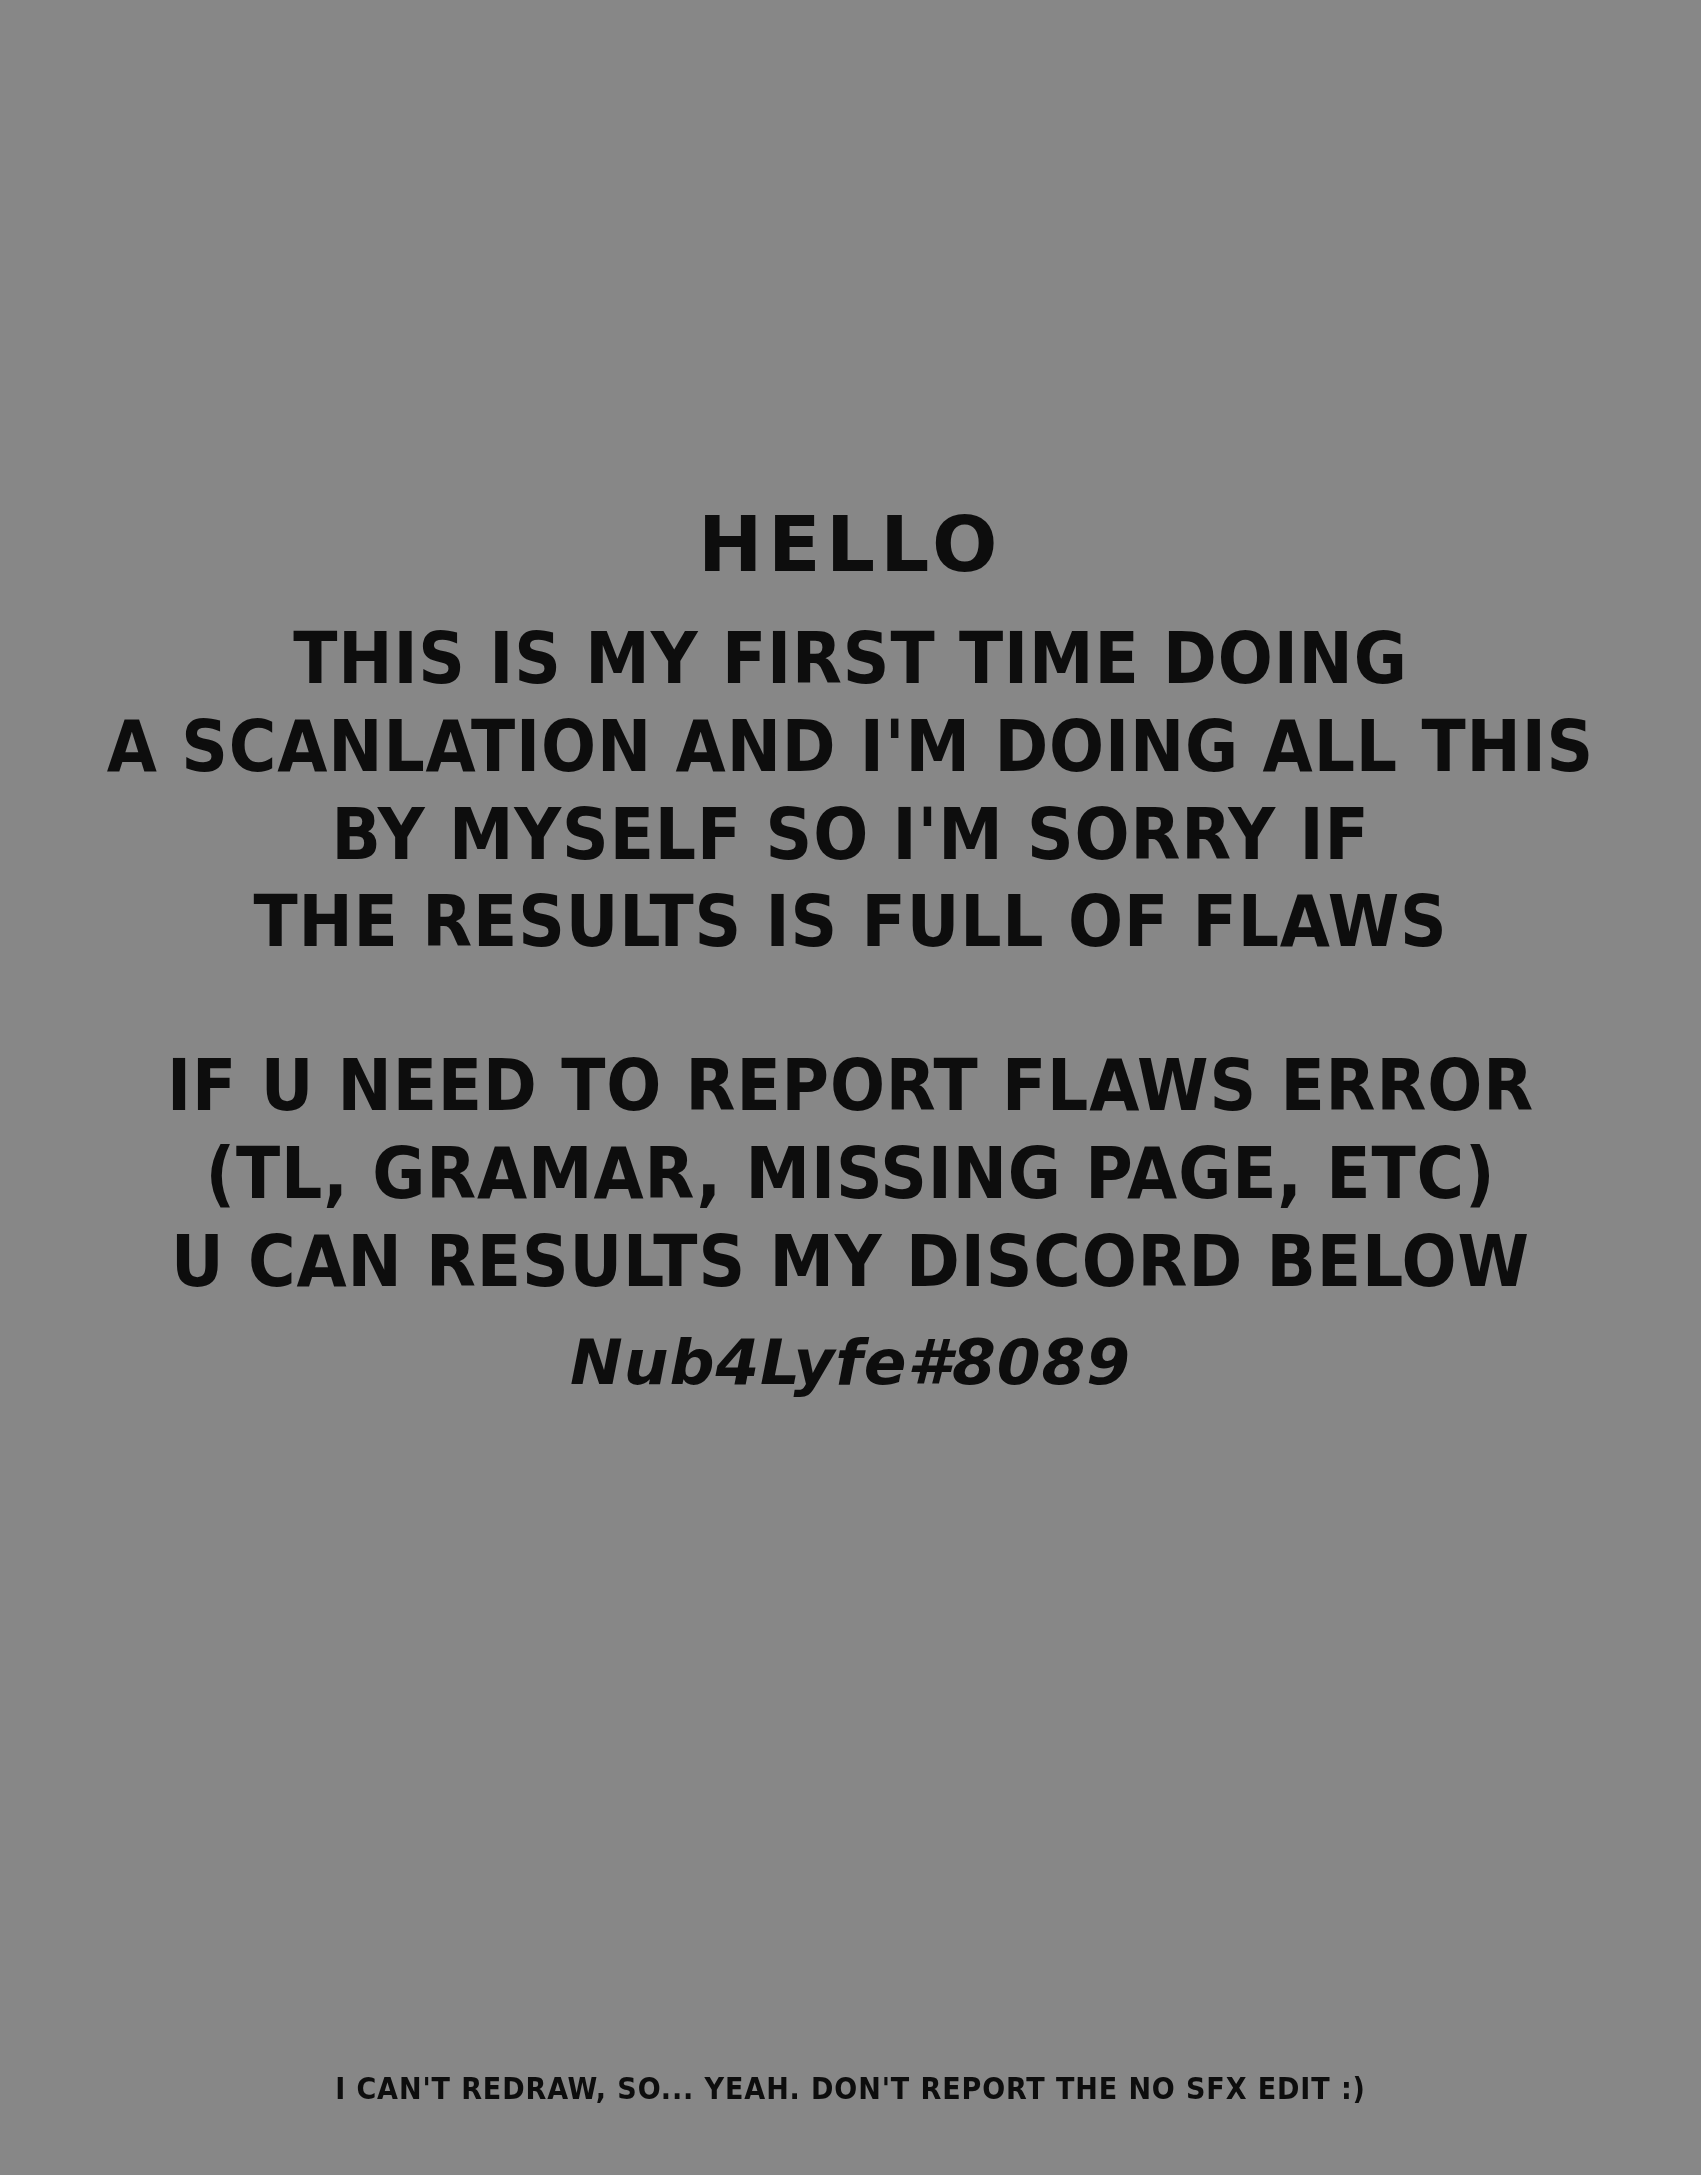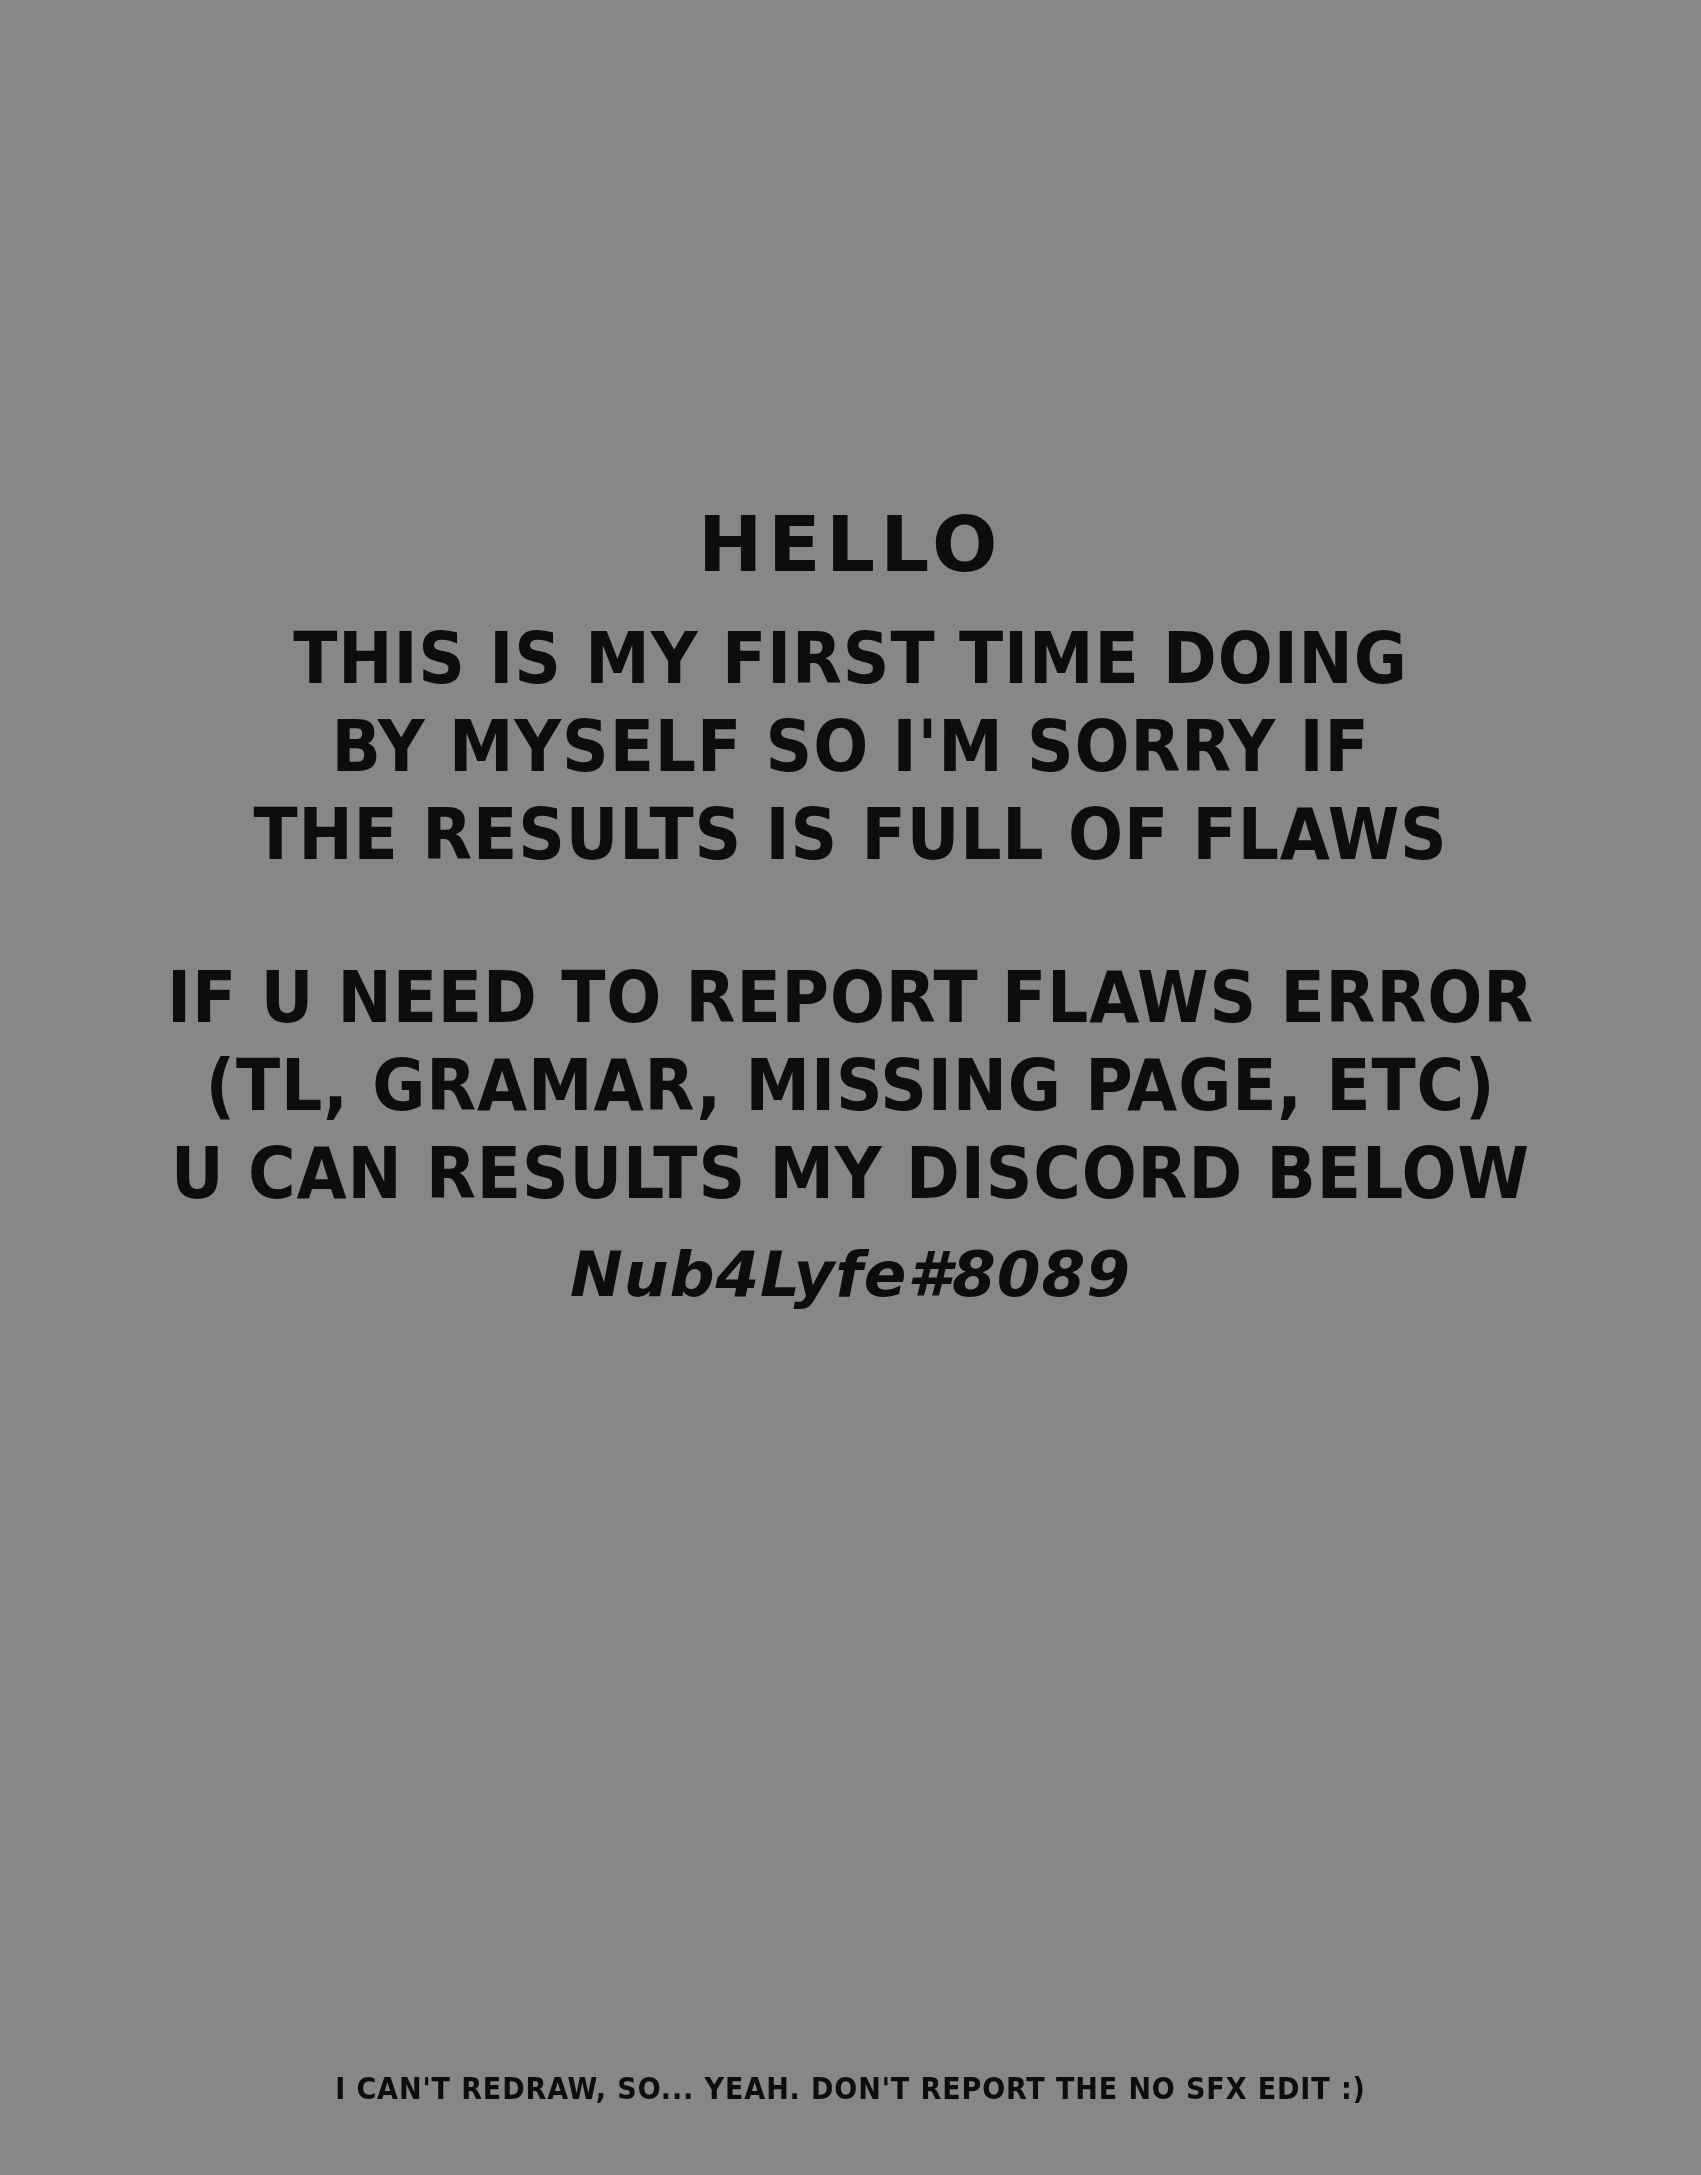--- a/index.html
+++ b/index.html
@@ -80,20 +80,21 @@
 <body>
 
 <div class="page">
 
   <div class="note-block">
 
     <div class="heading">HELLO</div>
 
     <div class="para">
       <span class="line">THIS IS MY FIRST TIME DOING</span>
+      <span class="line">A SCANLATION AND I'M DOING ALL THIS</span>
       <span class="line">BY MYSELF SO I'M SORRY IF</span>
       <span class="line">THE RESULTS IS FULL OF FLAWS</span>
     </div>
 
     <div class="gap"></div>
 
     <div class="para">
       <span class="line">IF U NEED TO REPORT FLAWS ERROR</span>
       <span class="line">(TL, GRAMAR, MISSING PAGE, ETC)</span>
       <span class="line">U CAN RESULTS MY DISCORD BELOW</span>

